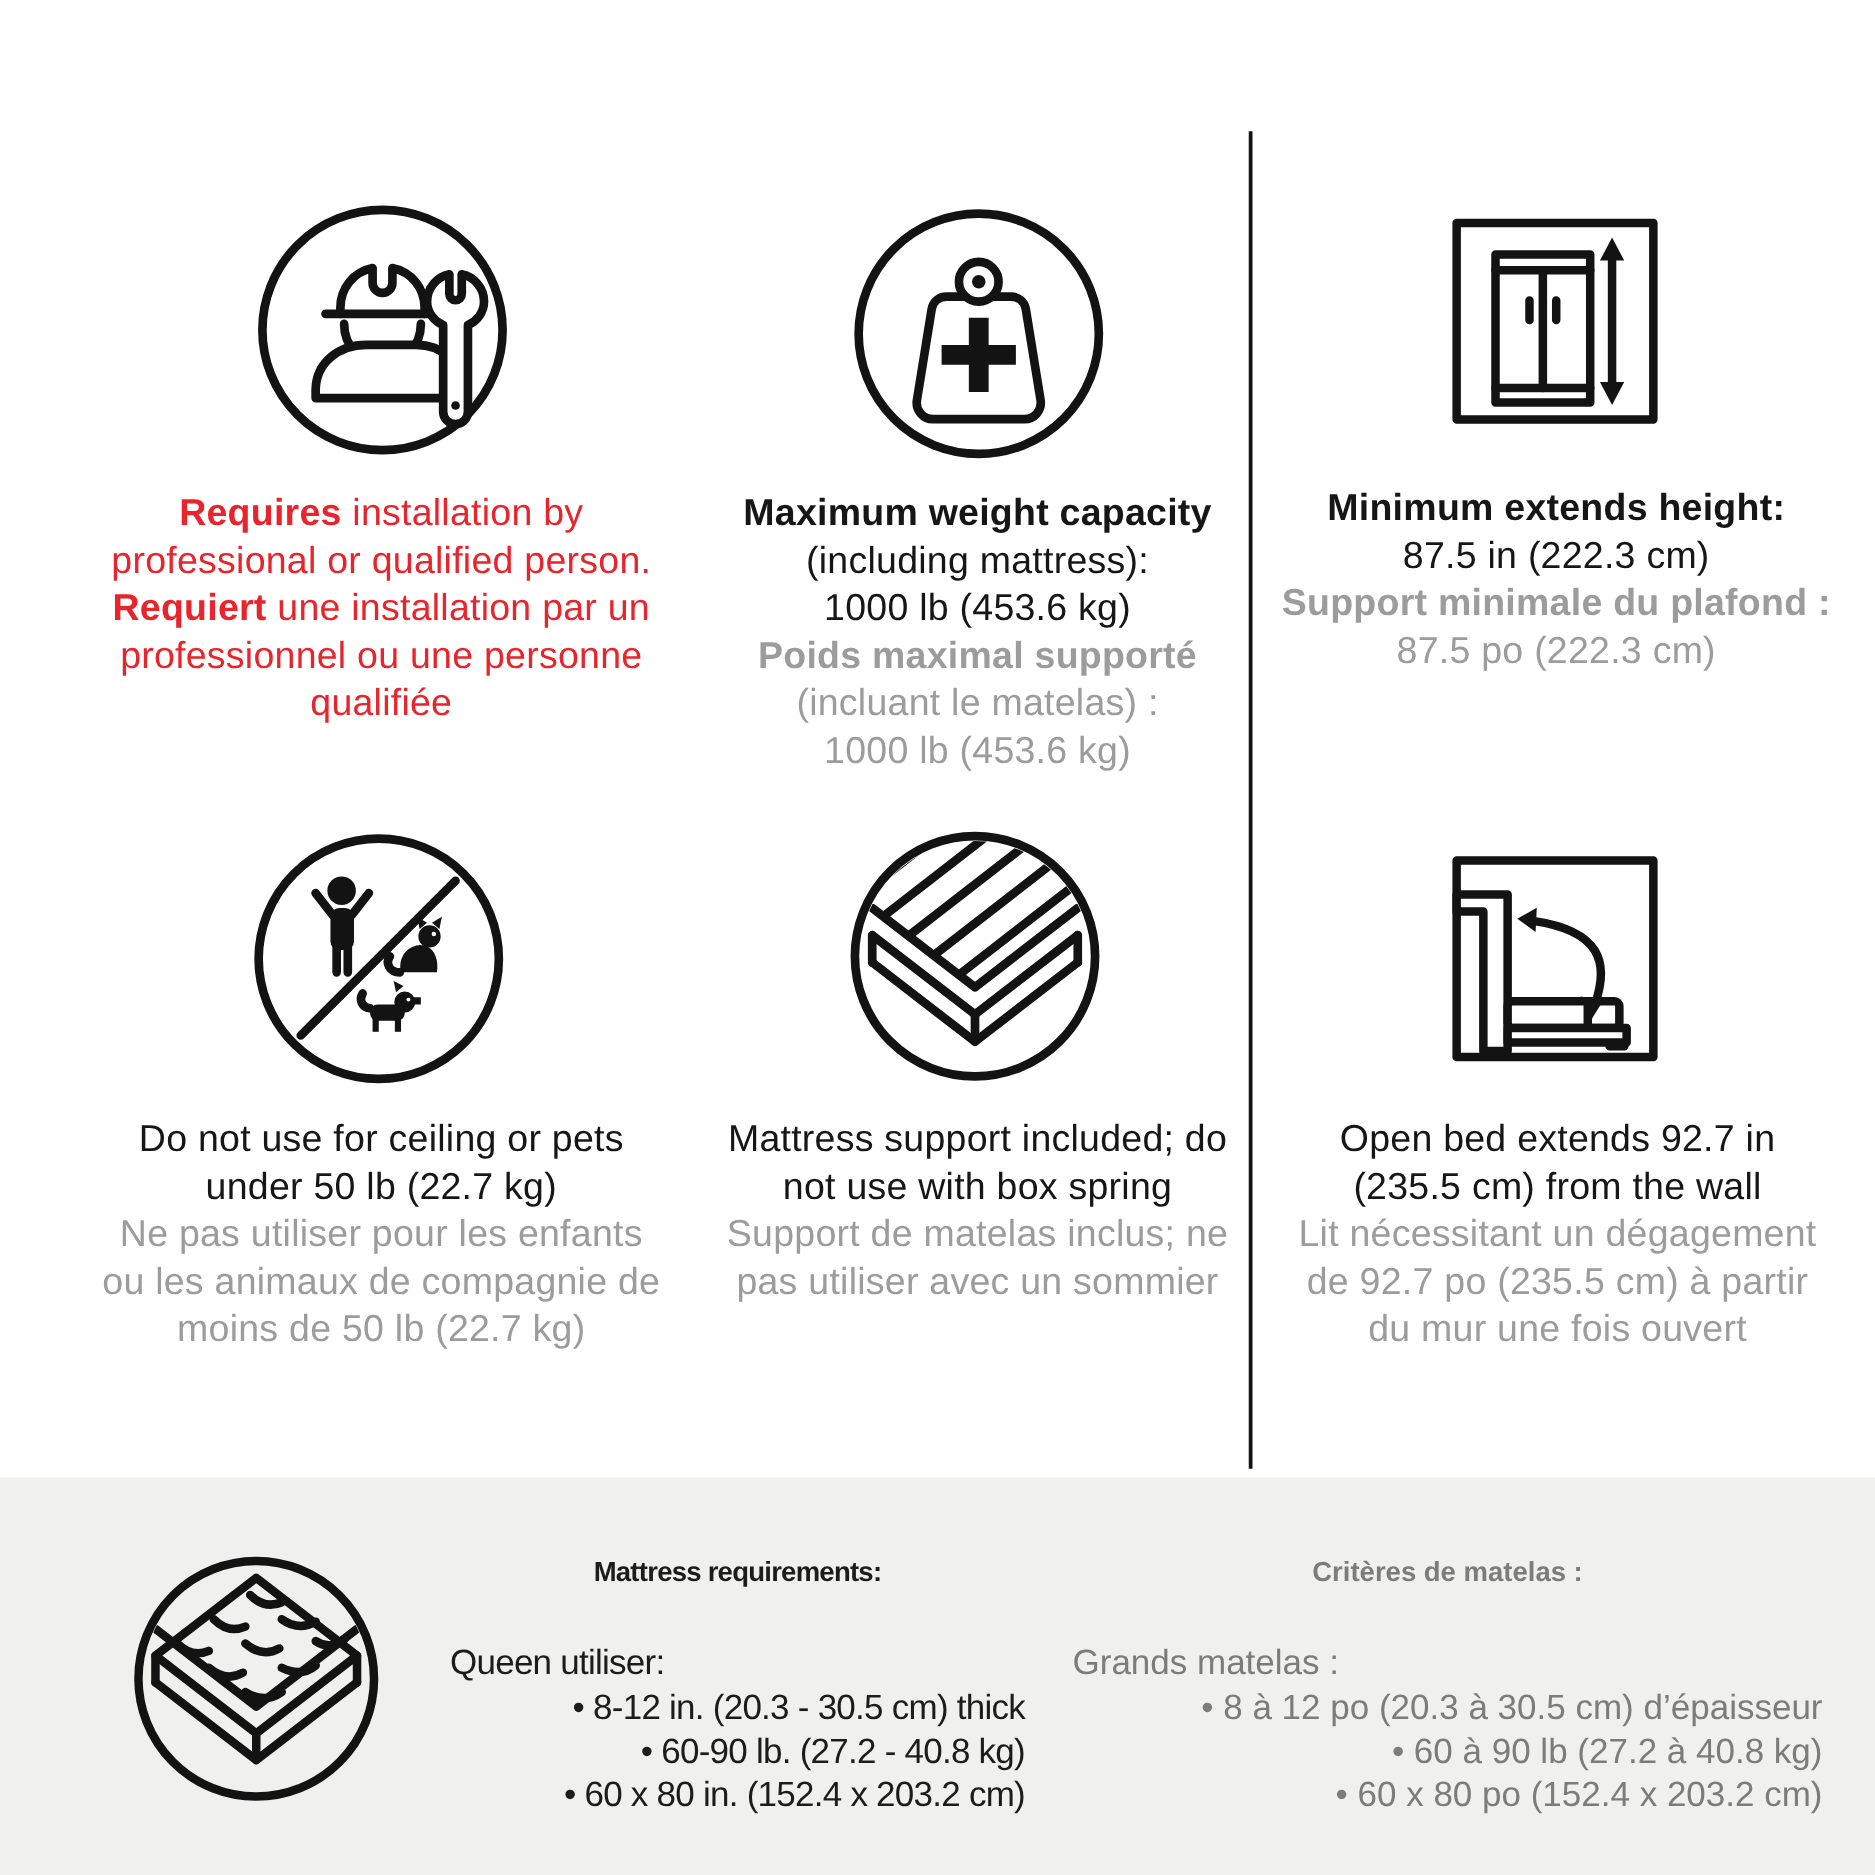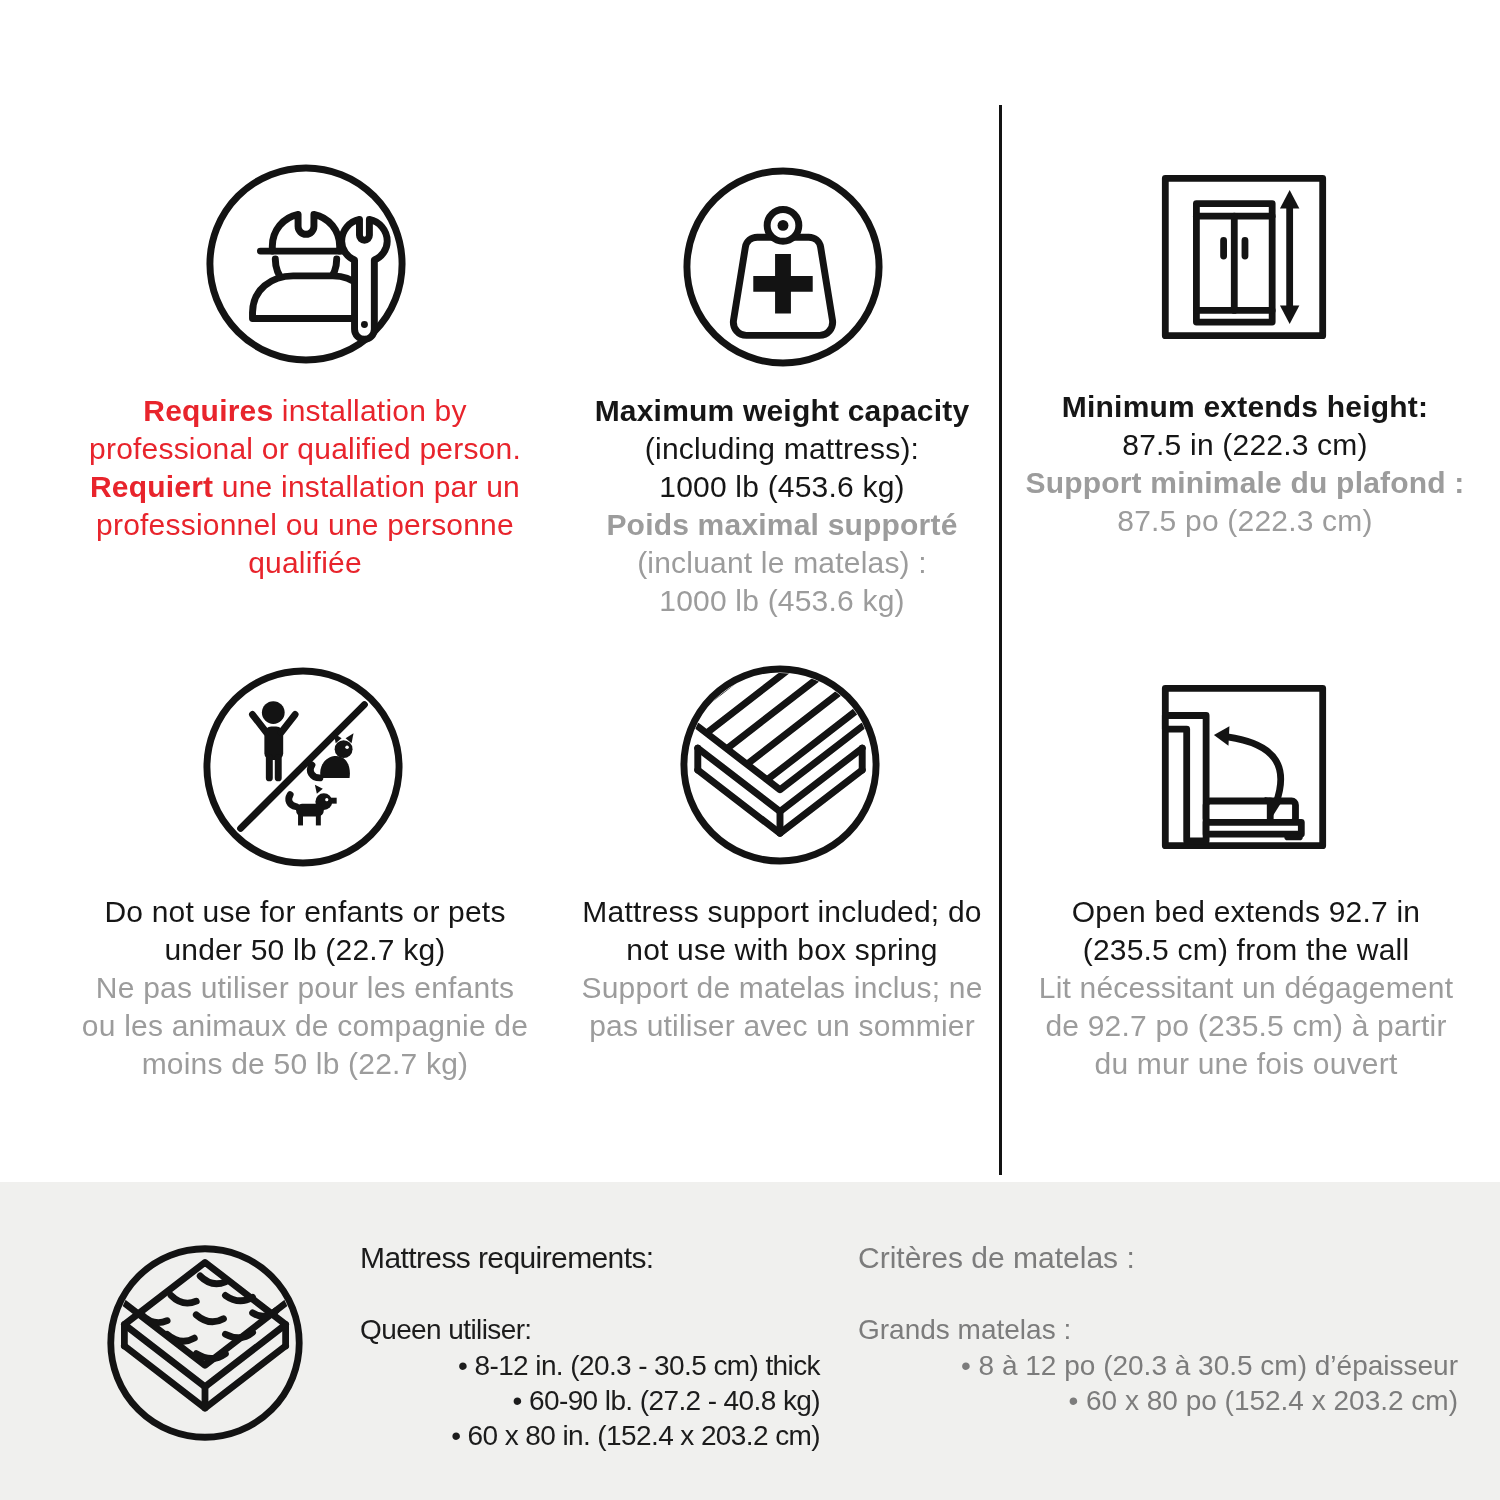--- a/index.html
+++ b/index.html
@@ -7,21 +7,21 @@
           font-family:"Liberation Sans",sans-serif;color:#161616;margin-top:35px;}
   .divider{position:absolute;left:999px;top:70px;width:3px;height:1070px;background:#131313;}
   .icon{position:absolute;}
   .block{position:absolute;text-align:center;font-size:30px;line-height:38px;letter-spacing:0.2px;}
   .block .ln{white-space:nowrap;}
   .b{font-weight:bold;}
   .red{color:#e8242c;}
   .gray{color:#9c9c9c;}
   .bottom-band{position:absolute;left:0;top:1147px;width:1500px;height:353px;background:#f0f0ee;}
   .bcol{position:absolute;text-align:left;font-size:28px;line-height:35px;}
-  .bcol .bhead{font-size:30px;font-weight:normal;margin:0 0 37px 0;}
+  .bcol .bhead{font-size:22px;font-weight:bold;margin:0 0 37px 0;text-align:center;}
   .bcol .bsub{margin:0 0 1px 0;}
   .bcol ul{margin:0;padding:0;list-style:none;text-align:right;}
   .bcol li::before{content:"\2022\00a0";}
   .en-b{color:#1c1c1c;letter-spacing:-0.6px;}
   .fr-b{color:#7c7c7c;}
   svg .s{fill:none;stroke:#131313;stroke-width:7;stroke-linecap:round;stroke-linejoin:round;}
   svg .f{fill:#131313;stroke:none;}
   svg .w{fill:#ffffff;}
 </style>
 </head>
@@ -98,21 +98,21 @@
     <path class="f" d="M119,132 l-2,-9 8,4 z"></path>
     <circle class="f" cx="126" cy="140" r="8.5"></circle>
     <circle cx="129" cy="138" r="1.6" fill="#ffffff"></circle>
     <path class="f" d="M132,136 h7 v6 h-7 z"></path>
     <rect class="f" x="98" y="142" width="28" height="13" rx="6"></rect>
     <rect class="f" x="100" y="153" width="5" height="11"></rect>
     <rect class="f" x="118" y="153" width="5" height="11"></rect>
     <path class="s" d="M98,145 c-7,-1 -9,-7 -6,-12" stroke-width="4.5"></path>
   </svg>
   <div class="block" style="left:45px;top:858px;width:520px">
-    <div class="ln">Do not use for enfants or pets</div>
+    <div class="ln">Do not use for ceiling or pets</div>
     <div class="ln">under 50 lb (22.7 kg)</div>
     <div class="ln gray">Ne pas utiliser pour les enfants</div>
     <div class="ln gray">ou les animaux de compagnie de</div>
     <div class="ln gray">moins de 50 lb (22.7 kg)</div>
   </div>
 
   <svg class="icon" style="left:676px;top:626px" width="208" height="208" viewBox="0 0 210 210">
     <defs>
       <clipPath id="clipSlatCircle">
           <circle cx="105" cy="105" r="93"></circle>
@@ -194,17 +194,18 @@
       <li>60-90 lb. (27.2 - 40.8 kg)</li>
       <li>60 x 80 in. (152.4 x 203.2 cm)</li>
     </ul>
   </div>
 
   <div class="bcol fr-b" style="left:858px;top:1205px;width:600px">
     <div class="bhead">Critères de matelas :</div>
     <div class="bsub">Grands matelas :</div>
     <ul>
       <li>8 à 12 po (20.3 à 30.5 cm) d’épaisseur</li>
+      <li>60 à 90 lb (27.2 à 40.8 kg)</li>
       <li>60 x 80 po (152.4 x 203.2 cm)</li>
     </ul>
   </div>
 
 </div>
 
 </body></html>

